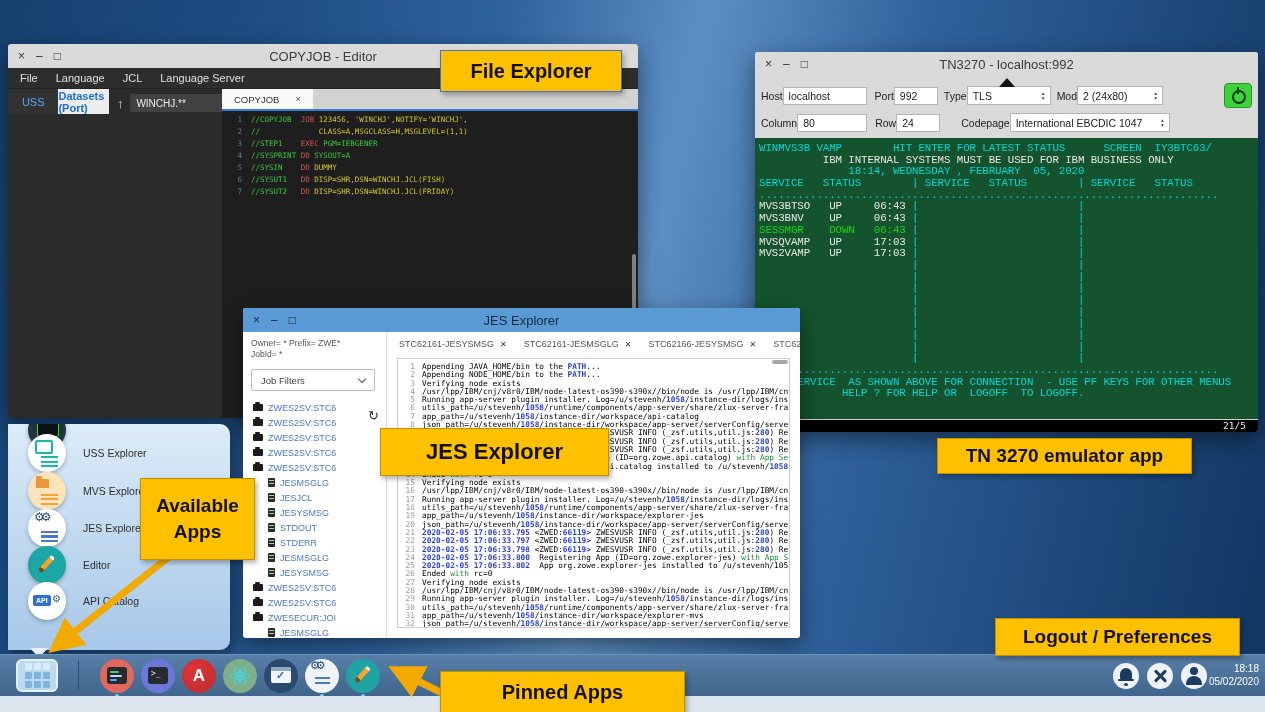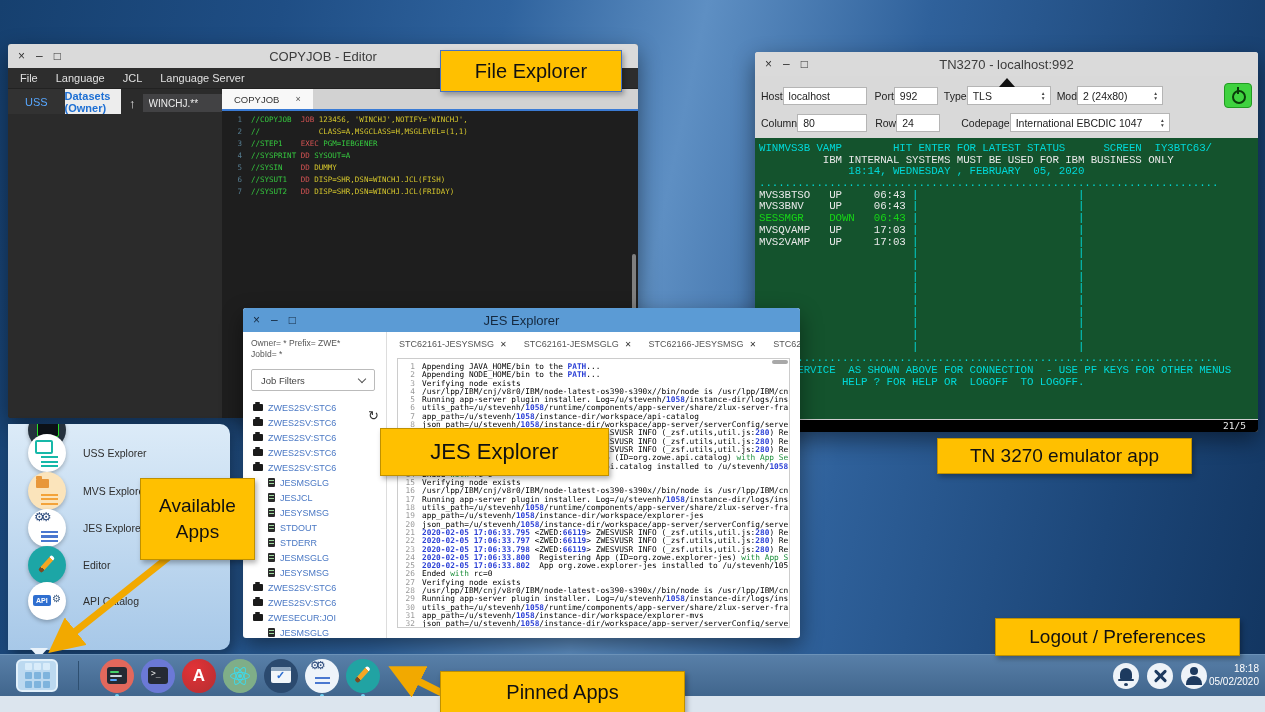--- a/index.html
+++ b/index.html
@@ -143,21 +143,21 @@
   .tray-btn{width:26px;height:26px;border-radius:50%;background:#eef3f8;position:relative}
   .bellb{position:absolute;left:7px;top:5px;width:12px;height:11px;background:#1d3a5f;border-radius:6px 6px 1px 1px}
   .bellb::after{content:'';position:absolute;left:-2px;bottom:-2px;width:16px;height:2px;background:#1d3a5f;border-radius:1px}
   .bellc{position:absolute;left:11px;bottom:3px;width:4px;height:3px;background:#1d3a5f;border-radius:50%}
   .tbar{position:absolute;left:11.5px;top:5px;width:3px;height:16px;background:#1d3a5f;border-radius:2px}
   .t1{transform:rotate(45deg)}.t2{transform:rotate(-45deg)}
   .uhead{position:absolute;left:9px;top:4px;width:8px;height:8px;border-radius:50%;background:#1d3a5f}
   .ubody{position:absolute;left:5px;top:13px;width:16px;height:9px;border-radius:8px 8px 0 0;background:#1d3a5f}
   .clock{position:absolute;right:6px;top:7px;text-align:right;color:#fff;font-size:10px;line-height:13px}
   
-  .note{position:absolute;background:#ffc000;border:1px solid #bf9000;color:#111;font-weight:400;display:flex;align-items:center;justify-content:center;text-align:center;z-index:60;box-shadow:2px 3px 5px rgba(0,0,0,.3);font-family:"Liberation Sans",sans-serif}
+  .note{position:absolute;background:#ffc000;border:1px solid #bf9000;color:#111;font-weight:700;display:flex;align-items:center;justify-content:center;text-align:center;z-index:60;box-shadow:2px 3px 5px rgba(0,0,0,.3);font-family:"Liberation Sans",sans-serif}
   #note-file-explorer{left:440px;top:50px;width:180px;height:40px;font-size:20px;border:1.5px solid #4472c4}
   #note-jes-explorer{left:380px;top:428px;width:227px;height:46px;font-size:22px}
   #note-tn3270{left:937px;top:438px;width:253px;height:34px;font-size:19px}
   #note-available-apps{left:140px;top:478px;width:113px;height:80px;font-size:19px;line-height:26px}
   #note-pinned-apps{left:440px;top:671px;width:243px;height:41px;font-size:20px}
   #note-logout{left:995px;top:618px;width:243px;height:36px;font-size:19px}
   #arrows{position:absolute;left:0;top:0;width:1265px;height:712px;z-index:55;pointer-events:none}
 </style>
 </head>
 <body>
@@ -176,21 +176,21 @@
     <div class="menubar">
         <span class="menu-item">File</span>
         <span class="menu-item">Language</span>
         <span class="menu-item">JCL</span>
         <span class="menu-item">Language Server</span>
       </div>
     <div class="editor-body">
       <div class="left-panel">
         <div class="panel-tabs">
           <div class="ptab uss">USS</div>
-          <div class="ptab datasets">Datasets (Owner)</div>
+          <div class="ptab datasets">Datasets (Port)</div>
         </div>
         <div class="search-row">
           <span class="up-arrow">↑</span>
           <input class="tree-search" value="WINCHJ.**" style="">
         </div>
         <div class="etree">
             <div class="etree-row" style="padding-left: 8px;">
               <span class="ticon folder-open"></span>
               <span class="tlabel">WINCHJ.JCL</span>
             </div>
@@ -331,20 +331,21 @@
               <span>▴</span>
               <span>▾</span>
             </span>
         </div>
       </div>
     </div>
     <div class="term">
         <div class="trow"><span class="tc-c">WINMVS3B VAMP        HIT ENTER FOR LATEST STATUS      SCREEN  IY3BTC63/</span></div>
         <div class="trow"><span class="tc-w">          IBM INTERNAL SYSTEMS MUST BE USED FOR IBM BUSINESS ONLY</span></div>
         <div class="trow"><span class="tc-c">              18:14, WEDNESDAY , FEBRUARY  05, 2020</span></div>
+        <div class="trow"><span class="tc-c">SERVICE   STATUS        | SERVICE   STATUS        | SERVICE   STATUS</span></div>
         <div class="trow"><span class="tc-c">........................................................................</span></div>
         <div class="trow"><span class="tc-w">MVS3BTSO   UP     06:43 </span><span class="tc-c">|</span><span class="tc-w">                         </span><span class="tc-c">|</span></div>
         <div class="trow"><span class="tc-w">MVS3BNV    UP     06:43 </span><span class="tc-c">|</span><span class="tc-w">                         </span><span class="tc-c">|</span></div>
         <div class="trow"><span class="tc-g">SESSMGR    DOWN   06:43 </span><span class="tc-c">|</span><span class="tc-g">                         </span><span class="tc-c">|</span></div>
         <div class="trow"><span class="tc-w">MVSQVAMP   UP     17:03 </span><span class="tc-c">|</span><span class="tc-w">                         </span><span class="tc-c">|</span></div>
         <div class="trow"><span class="tc-w">MVS2VAMP   UP     17:03 </span><span class="tc-c">|</span><span class="tc-w">                         </span><span class="tc-c">|</span></div>
         <div class="trow"><span class="tc-w">                        </span><span class="tc-c">|</span><span class="tc-w">                         </span><span class="tc-c">|</span></div>
         <div class="trow"><span class="tc-w">                        </span><span class="tc-c">|</span><span class="tc-w">                         </span><span class="tc-c">|</span></div>
         <div class="trow"><span class="tc-w">                        </span><span class="tc-c">|</span><span class="tc-w">                         </span><span class="tc-c">|</span></div>
         <div class="trow"><span class="tc-w">                        </span><span class="tc-c">|</span><span class="tc-w">                         </span><span class="tc-c">|</span></div>

